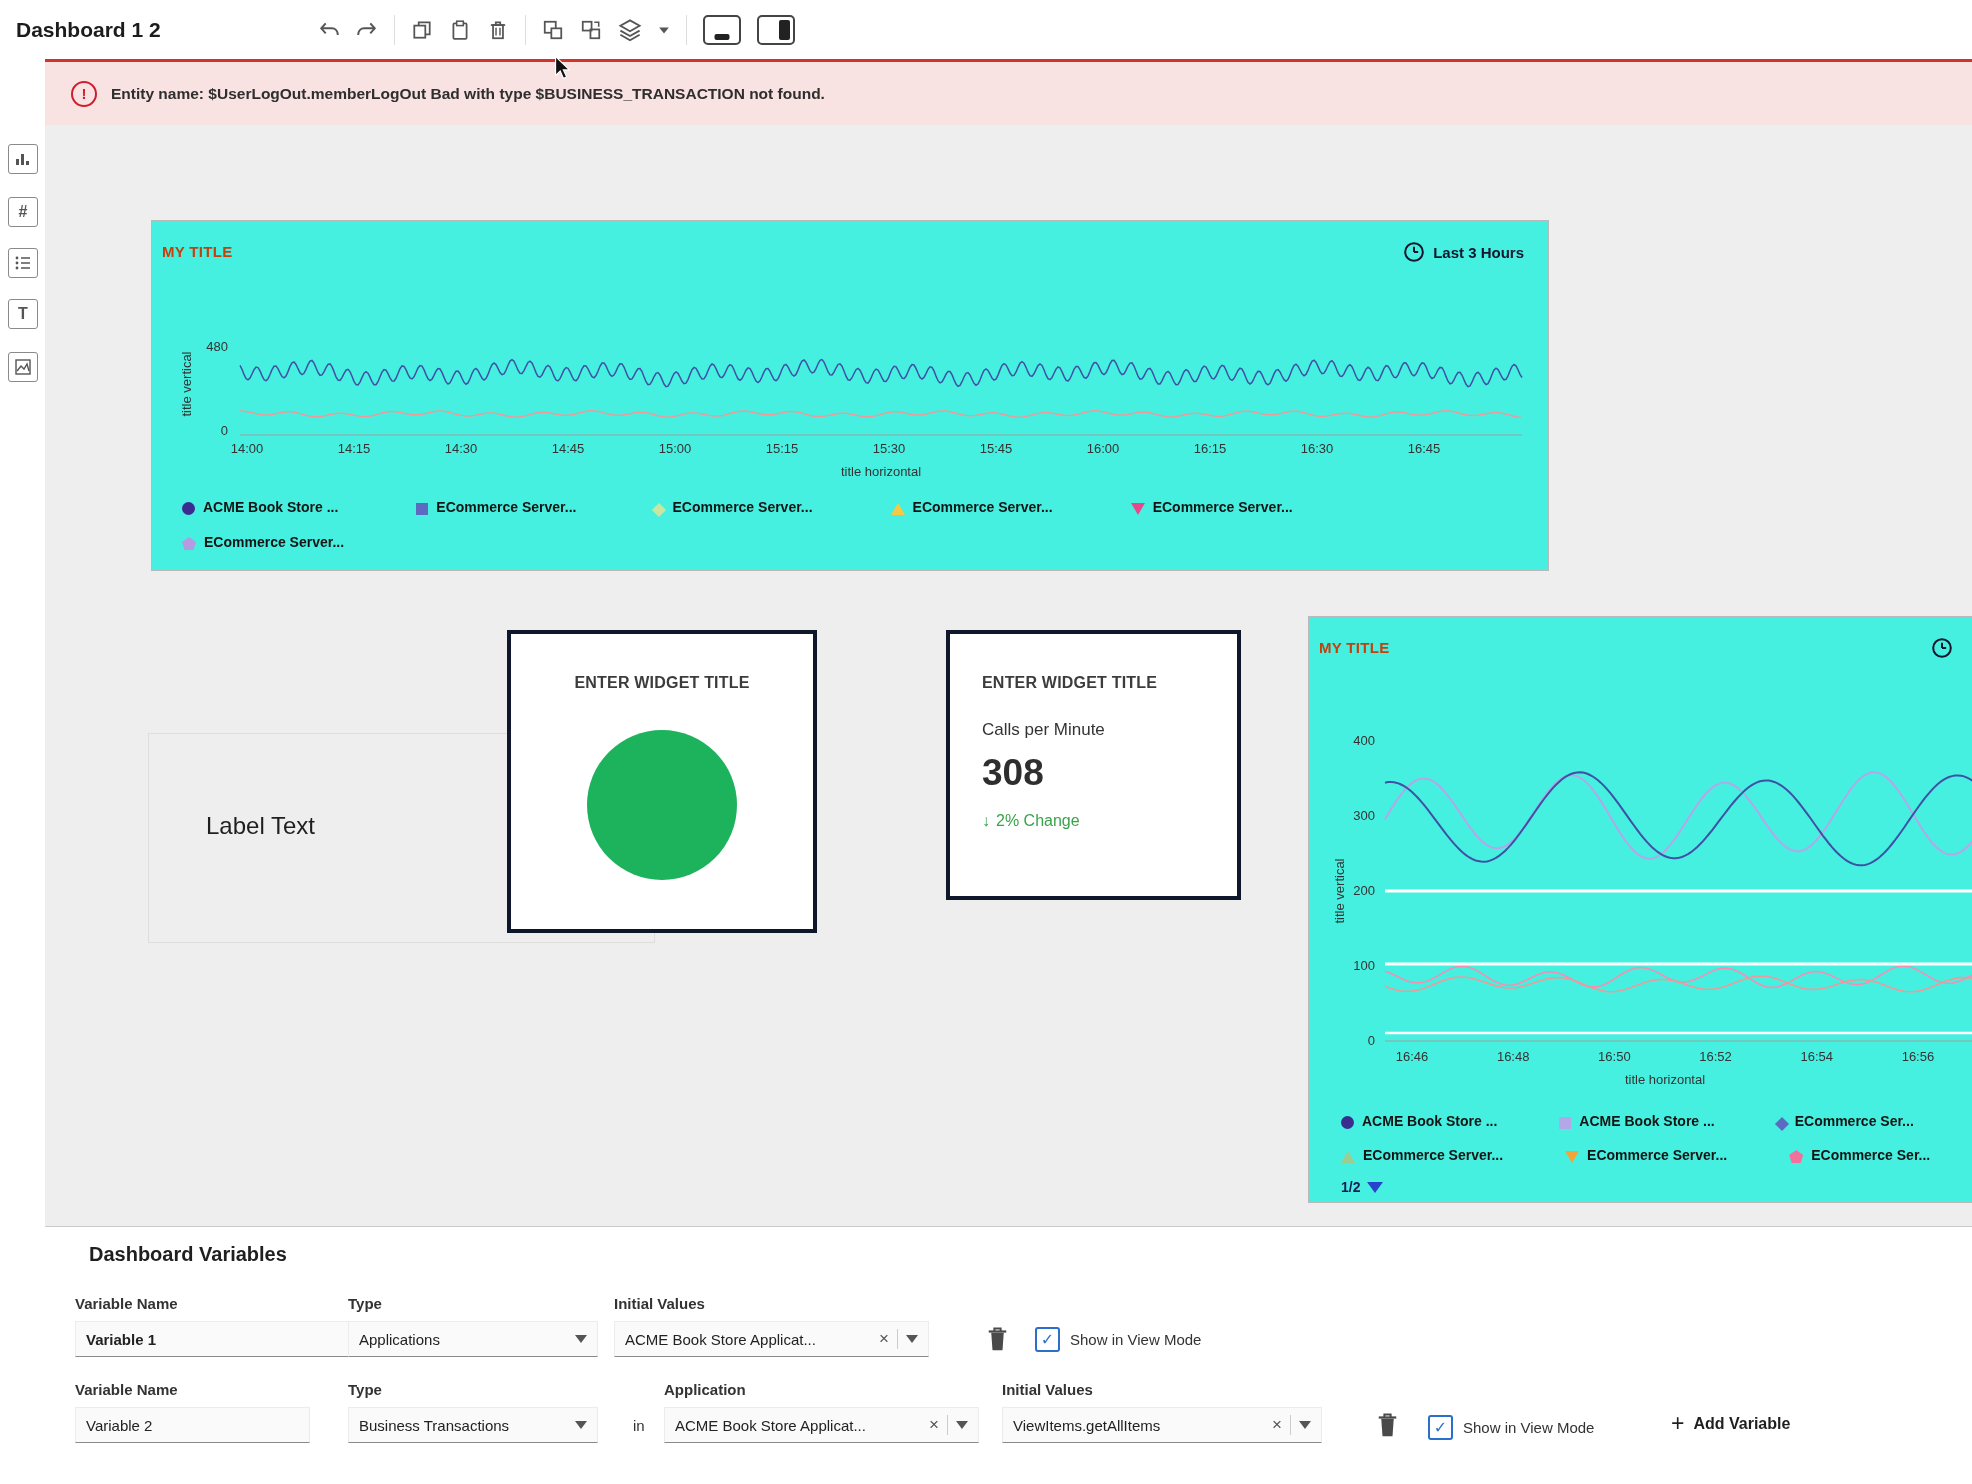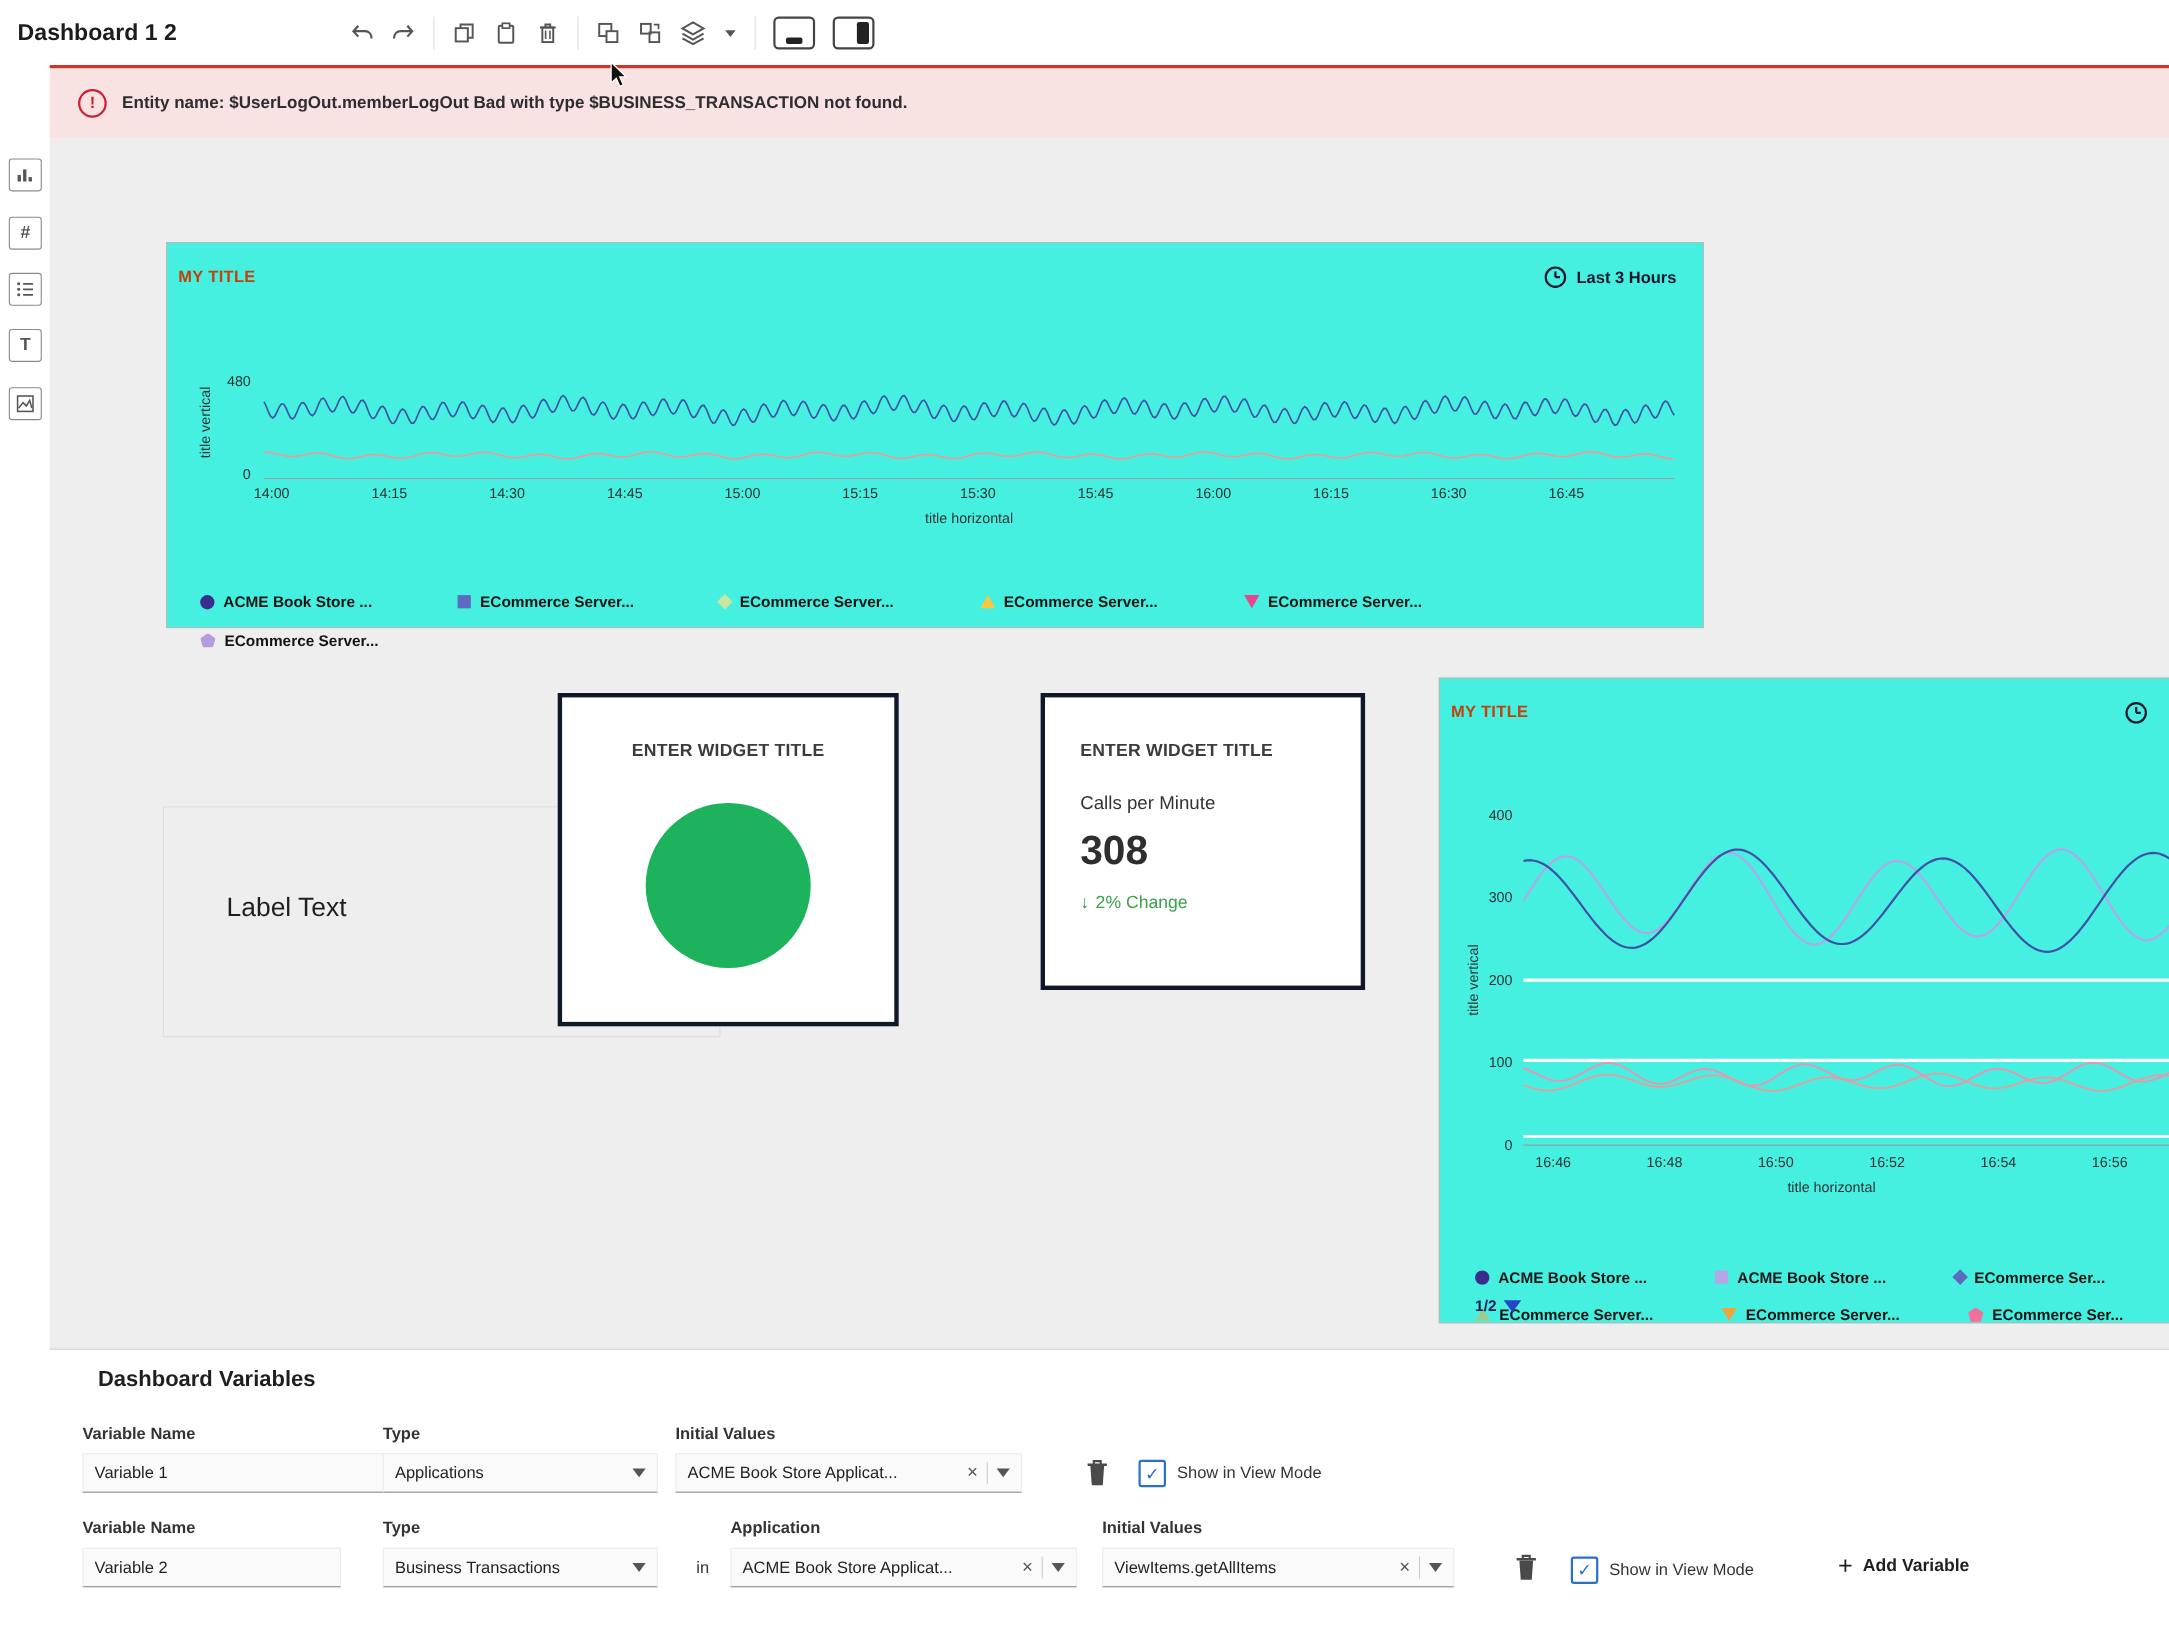--- a/index.html
+++ b/index.html
@@ -43,21 +43,21 @@
             font-size:15px;font-weight:bold;color:#15152e;}
   .chart-svg{position:absolute;left:0;top:0;}
   .ylab,.xlab{position:absolute;font-size:13px;color:#333;white-space:nowrap;}
   .ylab{transform:translate(-50%,-50%) rotate(-90deg);}
   .xlab{transform:translate(-50%,-50%);}
   .ytick-col{position:absolute;display:flex;flex-direction:column;justify-content:space-between;align-items:flex-end;}
   .xtick-row{position:absolute;display:flex;justify-content:space-between;}
   .tick{font-size:13px;color:#333;line-height:16px;}
   .xtick-row .tick{width:54px;text-align:center;}
   .legend-row{position:absolute;display:flex;align-items:center;}
-  .lg-item{display:flex;align-items:center;gap:8px;margin-top:40px;}
+  .lg-item{display:flex;align-items:flex-end;gap:8px;}
   .lg-label{font-size:14px;font-weight:bold;color:#141414;white-space:nowrap;}
   .mk{--c:#000;flex:none;display:inline-block;}
   .mk.circle{width:13px;height:13px;border-radius:50%;background:var(--c);}
   .mk.square{width:12px;height:12px;background:var(--c);}
   .mk.diamond{width:10px;height:10px;background:var(--c);transform:rotate(45deg);}
   .mk.tri-up{width:0;height:0;border-left:7px solid transparent;border-right:7px solid transparent;border-bottom:12px solid var(--c);}
   .mk.tri-down{width:0;height:0;border-left:7px solid transparent;border-right:7px solid transparent;border-top:12px solid var(--c);}
   .mk.pent{width:14px;height:13px;background:var(--c);clip-path:polygon(50% 0,100% 38%,82% 100%,18% 100%,0 38%);}
   .pager{position:absolute;display:flex;align-items:center;gap:7px;}
   .pager .pnum{font-size:14px;font-weight:bold;color:#151b54;}
@@ -361,21 +361,21 @@
     </div>
   </section>
 
   <section class="varpanel">
     <div class="vp-heading">Dashboard Variables</div>
 
     <div class="vp-label" style="left:30px;top:68px;">Variable Name</div>
     <div class="vp-label" style="left:303px;top:68px;">Type</div>
     <div class="vp-label" style="left:569px;top:68px;">Initial Values</div>
 
-    <div class="vp-field" style="left:30px;top:94px;width:280px;">
+    <div class="vp-field" style="left:30px;top:94px;width:280px;font-weight:bold;">
       <span class="ftext">Variable 1</span>
     </div>
     <div class="vp-field" style="left:303px;top:94px;width:250px;">
       <span class="ftext">Applications</span>
       <span class="fcaret"></span>
     </div>
     <div class="vp-field" style="left:569px;top:94px;width:315px;">
       <span class="ftext">ACME Book Store Applicat...</span>
       <span class="fx">×</span>
       <span class="fsep"></span>

